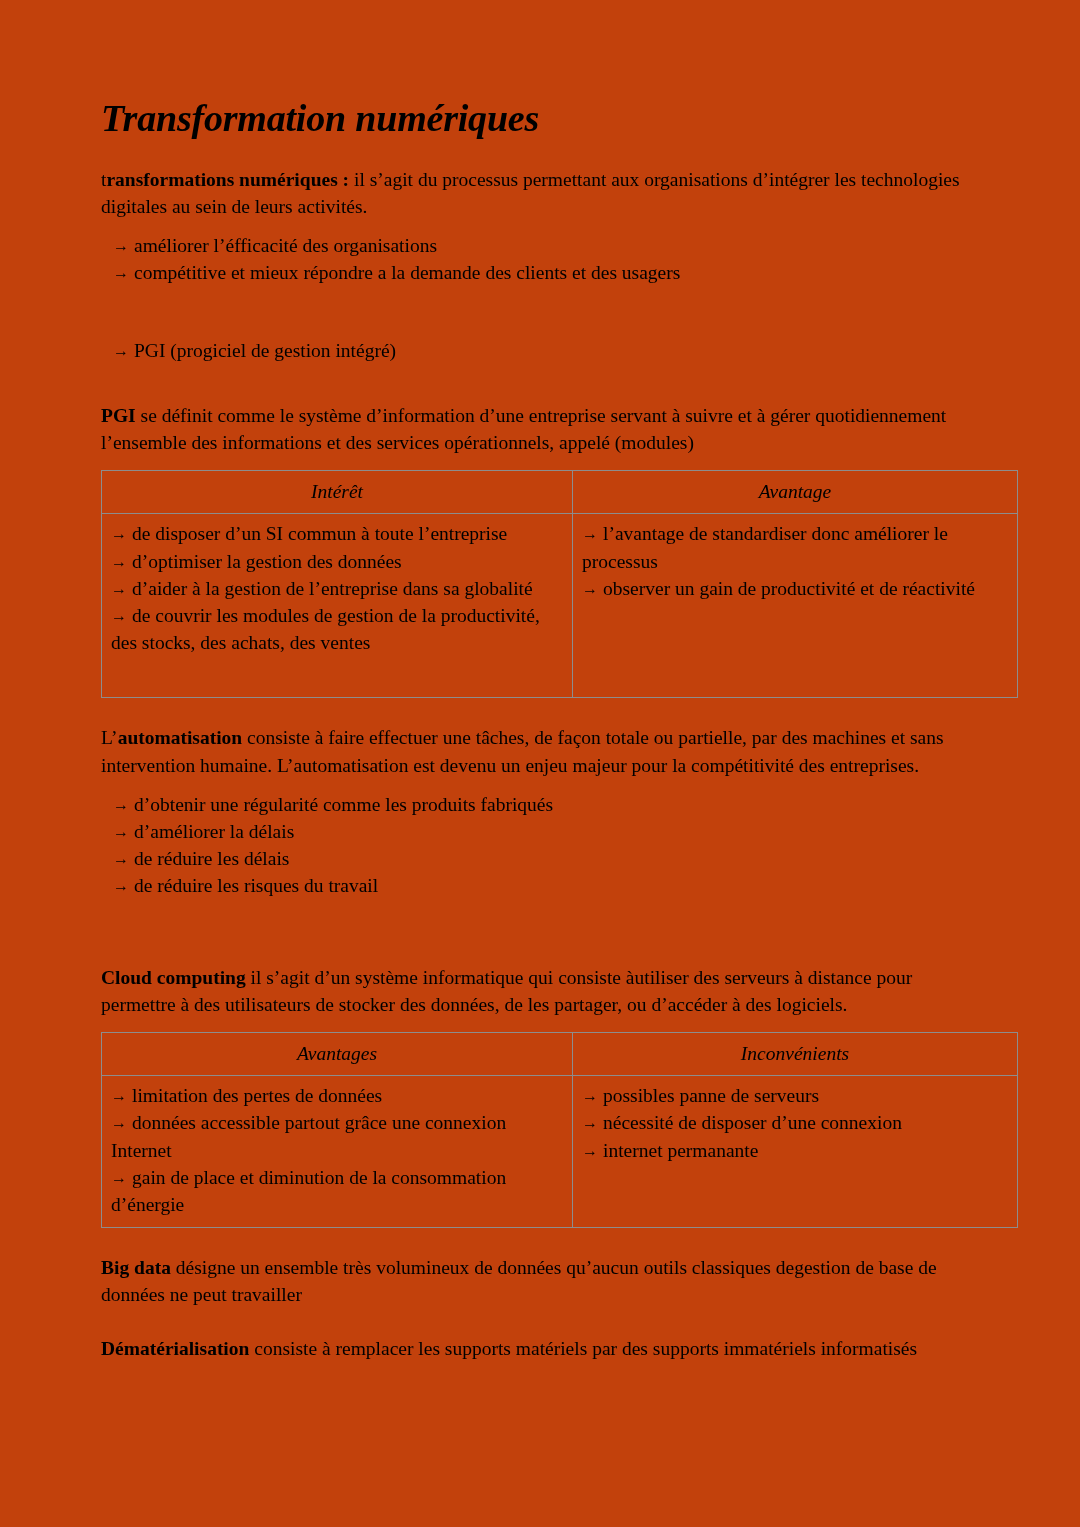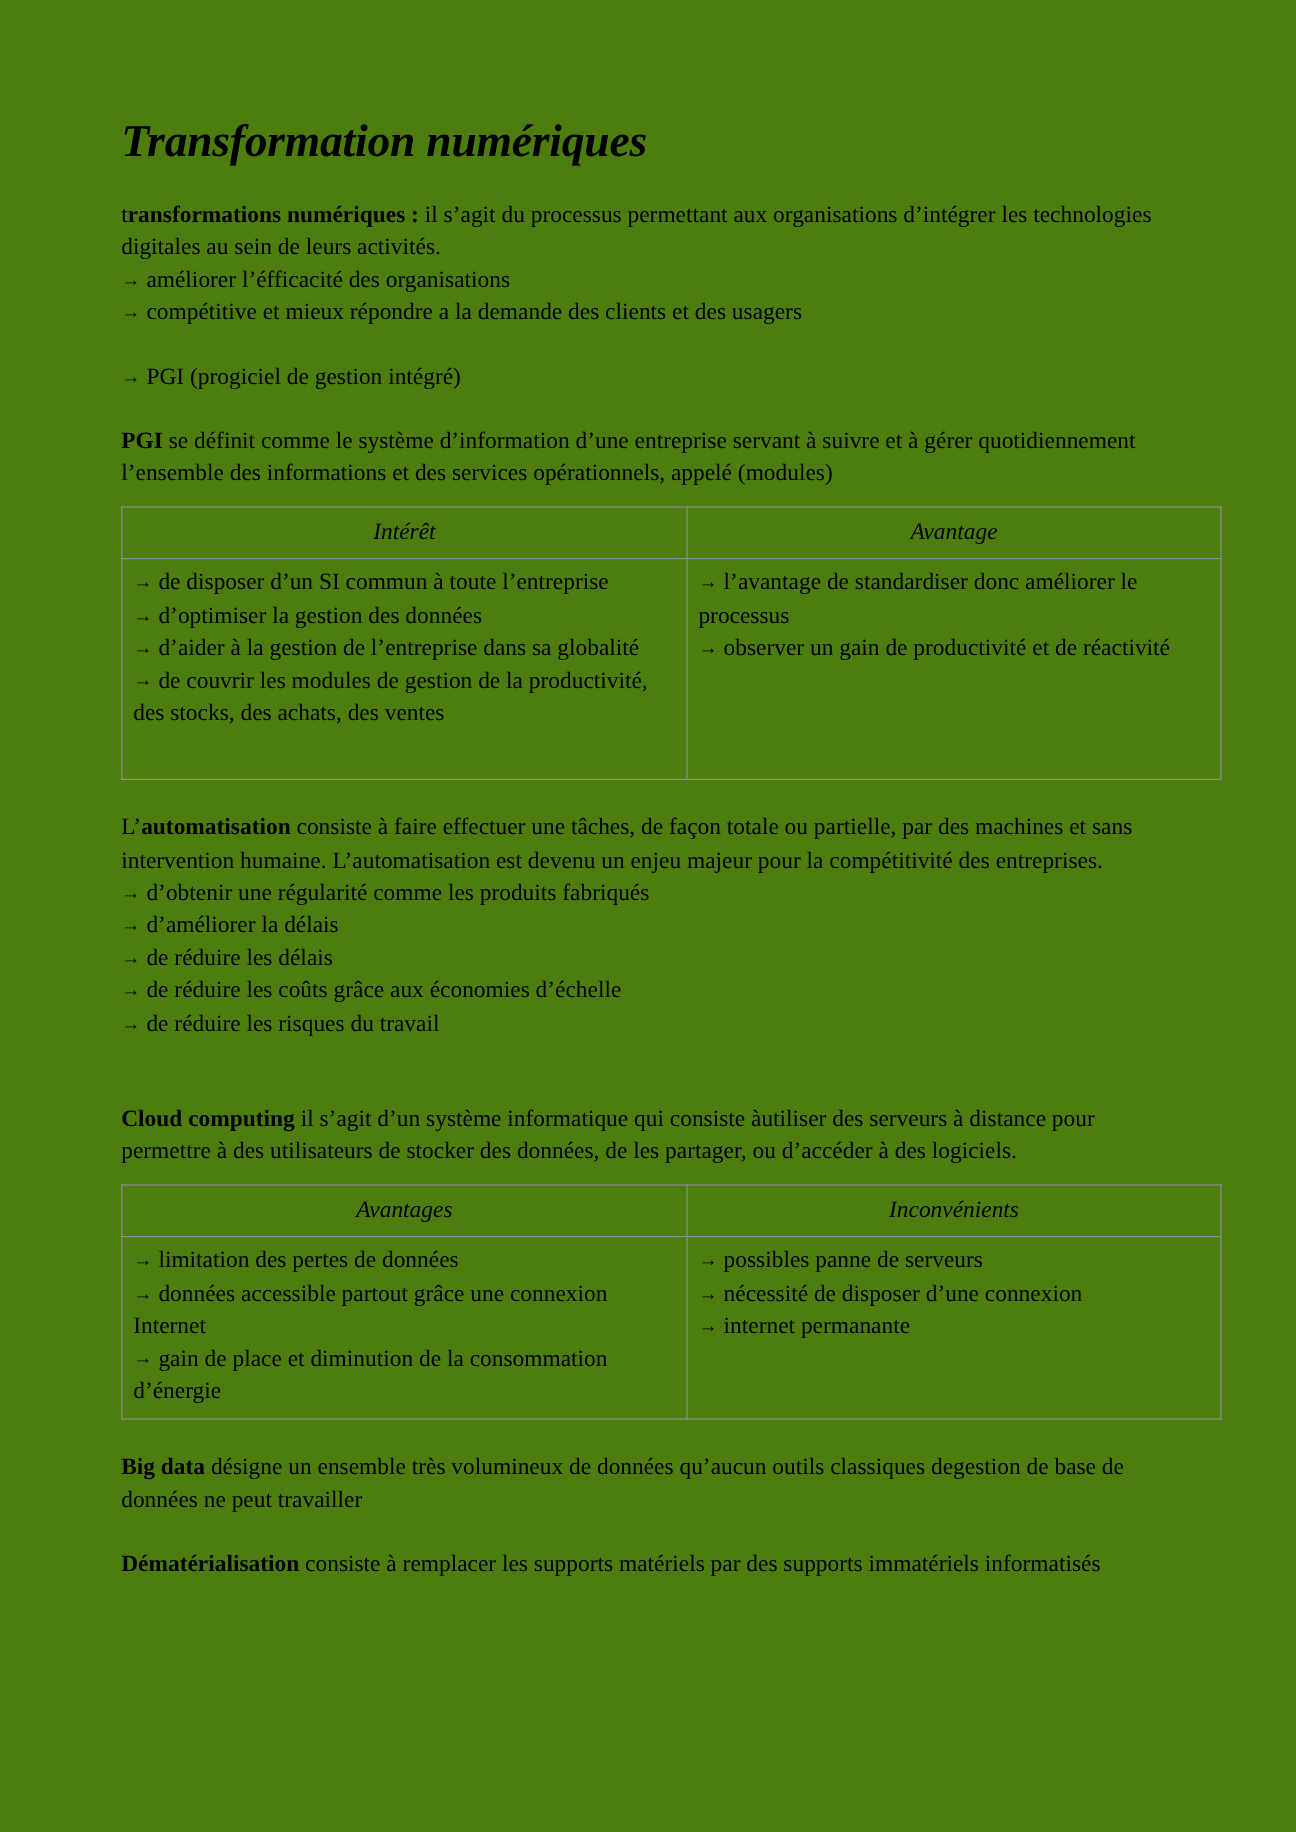--- a/index.html
+++ b/index.html
@@ -10,21 +10,21 @@
   }
   body {
     font-family: "Liberation Serif", "DejaVu Serif", serif;
     color: #000000;
   }
   .page {
     position: relative;
     width: 1080px;
     height: 1527px;
     margin: 0 auto;
-    background: #4d7c0f;
+    background: #c2410c;
     box-sizing: border-box;
     padding: 4px;
     overflow: hidden;
   }
   .content {
     position: absolute;
     left: 101px;
     top: 98px;
     width: 878px;
   }
@@ -49,21 +49,21 @@
 
   .lead {
     font-weight: bold;
   }
   .lead-firstchar {
     font-weight: normal;
   }
 
   .bullets {
     list-style: none;
-    margin: 0;
+    margin: 12px;
     padding: 0;
     font-size: 19.5px;
     line-height: 27.2px;
   }
   .bullets li {
     margin: 0;
     padding: 0;
     text-indent: 0;
   }
   .arrow {
@@ -173,21 +173,20 @@
     </table>
 
     <div class="gap-md"></div>
 
     <div class="block">
       <p class="para"><span>L’</span><span class="lead">automatisation</span><span> consiste à faire effectuer une tâches, de façon totale ou partielle, par des machines et sans intervention humaine. L’automatisation est devenu un enjeu majeur pour la compétitivité des entreprises.</span></p>
       <ul class="bullets">
         <li><span class="arrow">→</span><span>d’obtenir une régularité comme les produits fabriqués</span></li>
         <li><span class="arrow">→</span><span>d’améliorer la délais</span></li>
         <li><span class="arrow">→</span><span>de réduire les délais</span></li>
-        <li><span class="arrow">→</span><span>de réduire les coûts grâce aux économies d’échelle</span></li>
         <li><span class="arrow">→</span><span>de réduire les risques du travail</span></li>
       </ul>
     </div>
 
     <div class="gap-xl"></div>
 
     <div class="block">
       <p class="para"><span class="lead">Cloud computing</span><span> il s’agit d’un système informatique qui consiste àutiliser des serveurs à distance pour permettre à des utilisateurs de stocker des données, de les partager, ou d’accéder à des logiciels.</span></p>
     </div>
 

